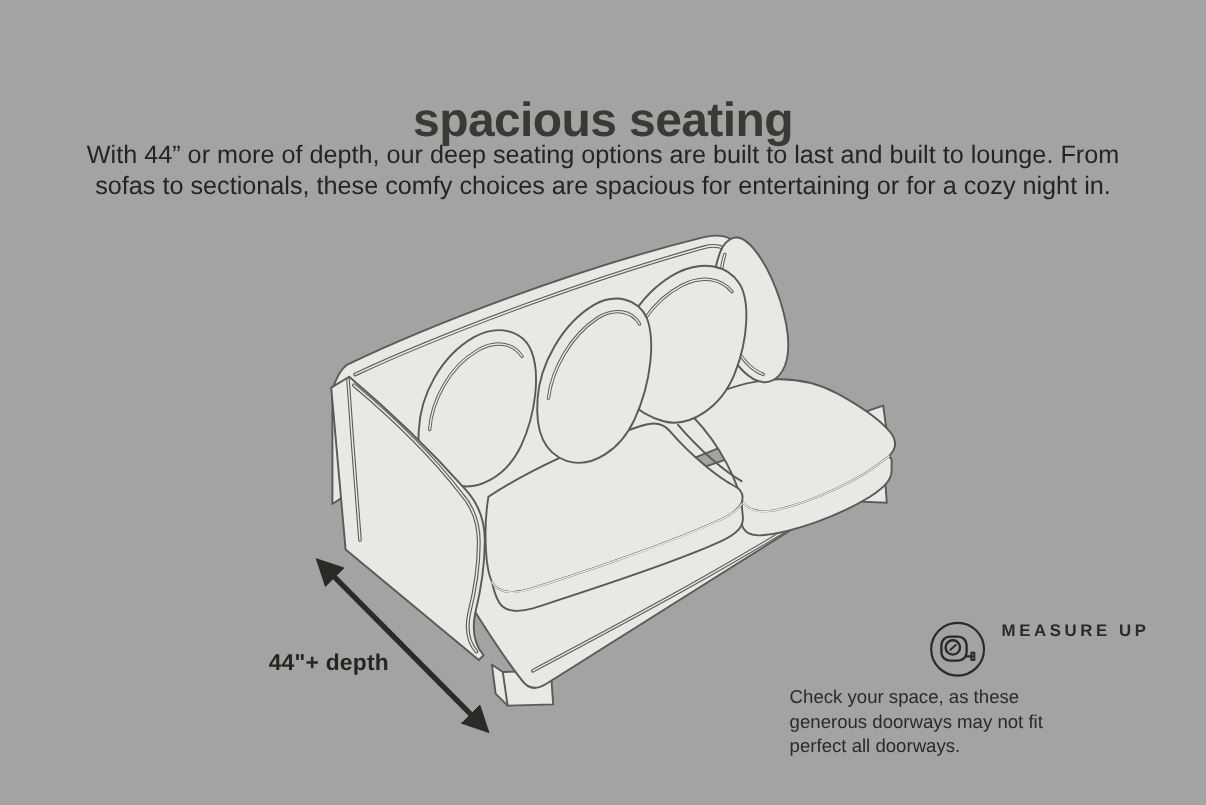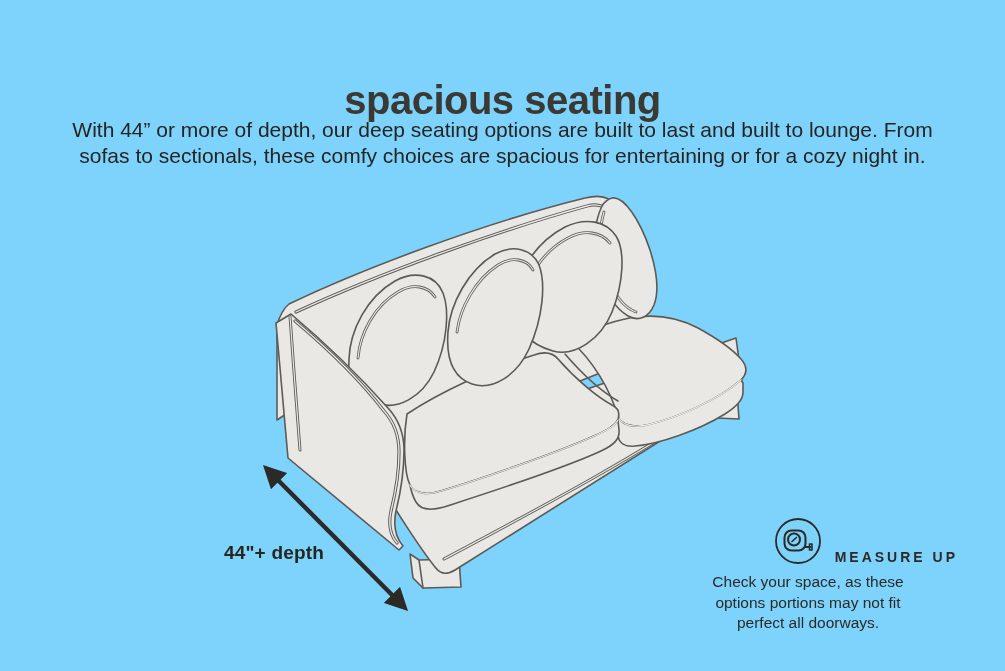--- a/index.html
+++ b/index.html
@@ -1,43 +1,43 @@
 <!DOCTYPE html>
 <html><head>
 <meta charset="utf-8">
 <style>
   html,body{margin:0;padding:0;background:#ffffff;}
   .canvas{
-    position:relative;width:1005px;height:671px;background:#7dd3fc;overflow:hidden;
+    position:relative;width:1005px;height:671px;background:#a3a3a3;overflow:hidden;
     font-family:"Liberation Sans", sans-serif;color:#262420;
   }
   .page-title{
     position:absolute;top:50px;left:0;width:1005px;text-align:center;
     font-size:40px;line-height:46px;font-weight:bold;color:#3b3933;letter-spacing:-0.5px;
   }
   .page-desc{
     position:absolute;top:117px;left:0;width:1005px;text-align:center;
     font-size:21px;line-height:26px;color:#262420;
   }
   .sofa-svg{position:absolute;left:0;top:0;}
   .depth-label{
     position:absolute;left:204px;top:542px;width:140px;text-align:center;
     font-size:19px;font-weight:bold;color:#27251f;letter-spacing:0.2px;
   }
   .measure{
     position:absolute;top:517px;right:47px;width:300px;
   }
   .measure-head{
-    display:flex;align-items:flex-end;justify-content:flex-end;gap:13px;height:48px;
+    display:flex;align-items:flex-start;justify-content:flex-end;gap:13px;height:48px;
   }
   .measure-heading{
     font-size:14px;font-weight:bold;letter-spacing:3px;color:#2b2a26;white-space:nowrap;
   }
   .measure-note{
-    margin-top:7px;text-align:center;font-size:15.5px;line-height:20.5px;color:#2b2a26;
+    margin-top:7px;text-align:left;font-size:15.5px;line-height:20.5px;color:#2b2a26;
   }
   .tape-icon{display:block;}
 </style>
 </head>
 <body>
 
 <div class="canvas">
 
   <h1 class="page-title">spacious seating</h1>
 
@@ -115,18 +115,18 @@
         <rect x="10.5" y="13.5" width="21" height="20" rx="7"></rect>
         <circle cx="20" cy="22.5" r="6"></circle>
         <line x1="18" y1="24.5" x2="22.5" y2="20.5" stroke-width="1.6"></line>
         <line x1="31.5" y1="30" x2="36.5" y2="30"></line>
         <rect x="35.5" y="27" width="2.5" height="6" stroke-width="1.6"></rect>
       </svg>
       <span class="measure-heading">MEASURE UP</span>
     </div>
     <div class="measure-note">
       <div>Check your space, as these</div>
-      <div>options portions may not fit</div>
+      <div>generous doorways may not fit</div>
       <div>perfect all doorways.</div>
     </div>
   </div>
 
 </div>
 
 </body></html>

